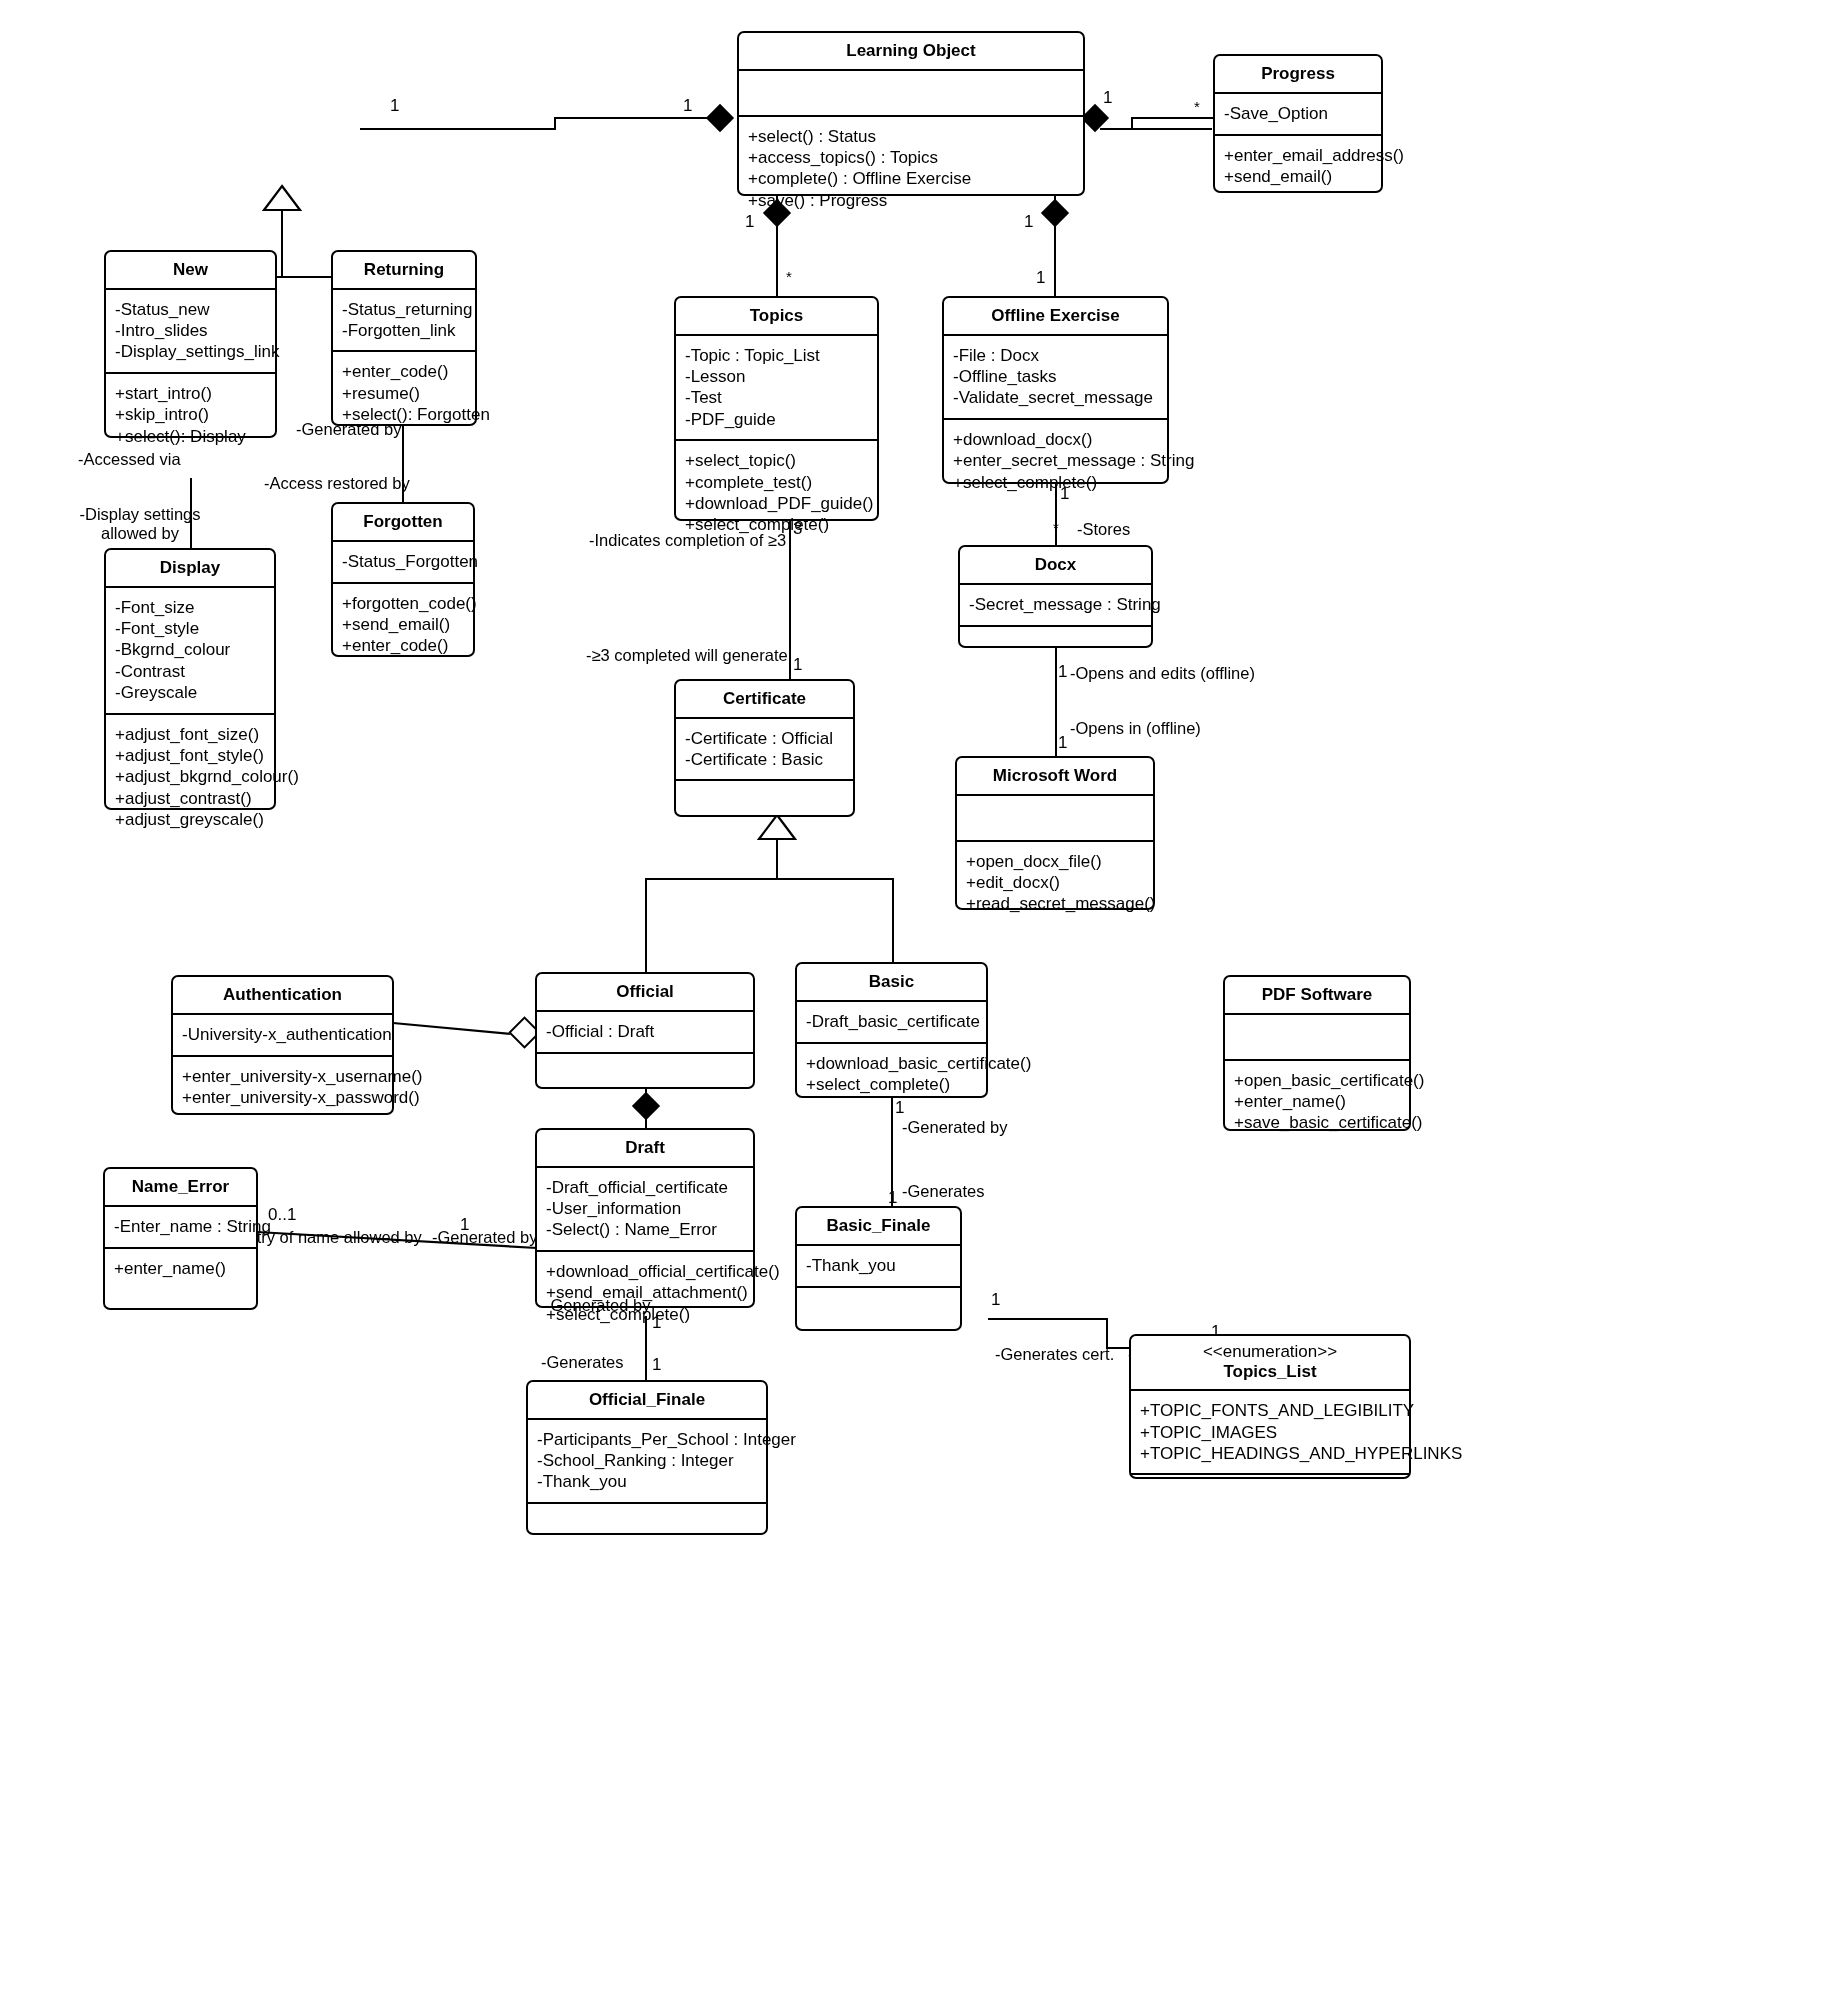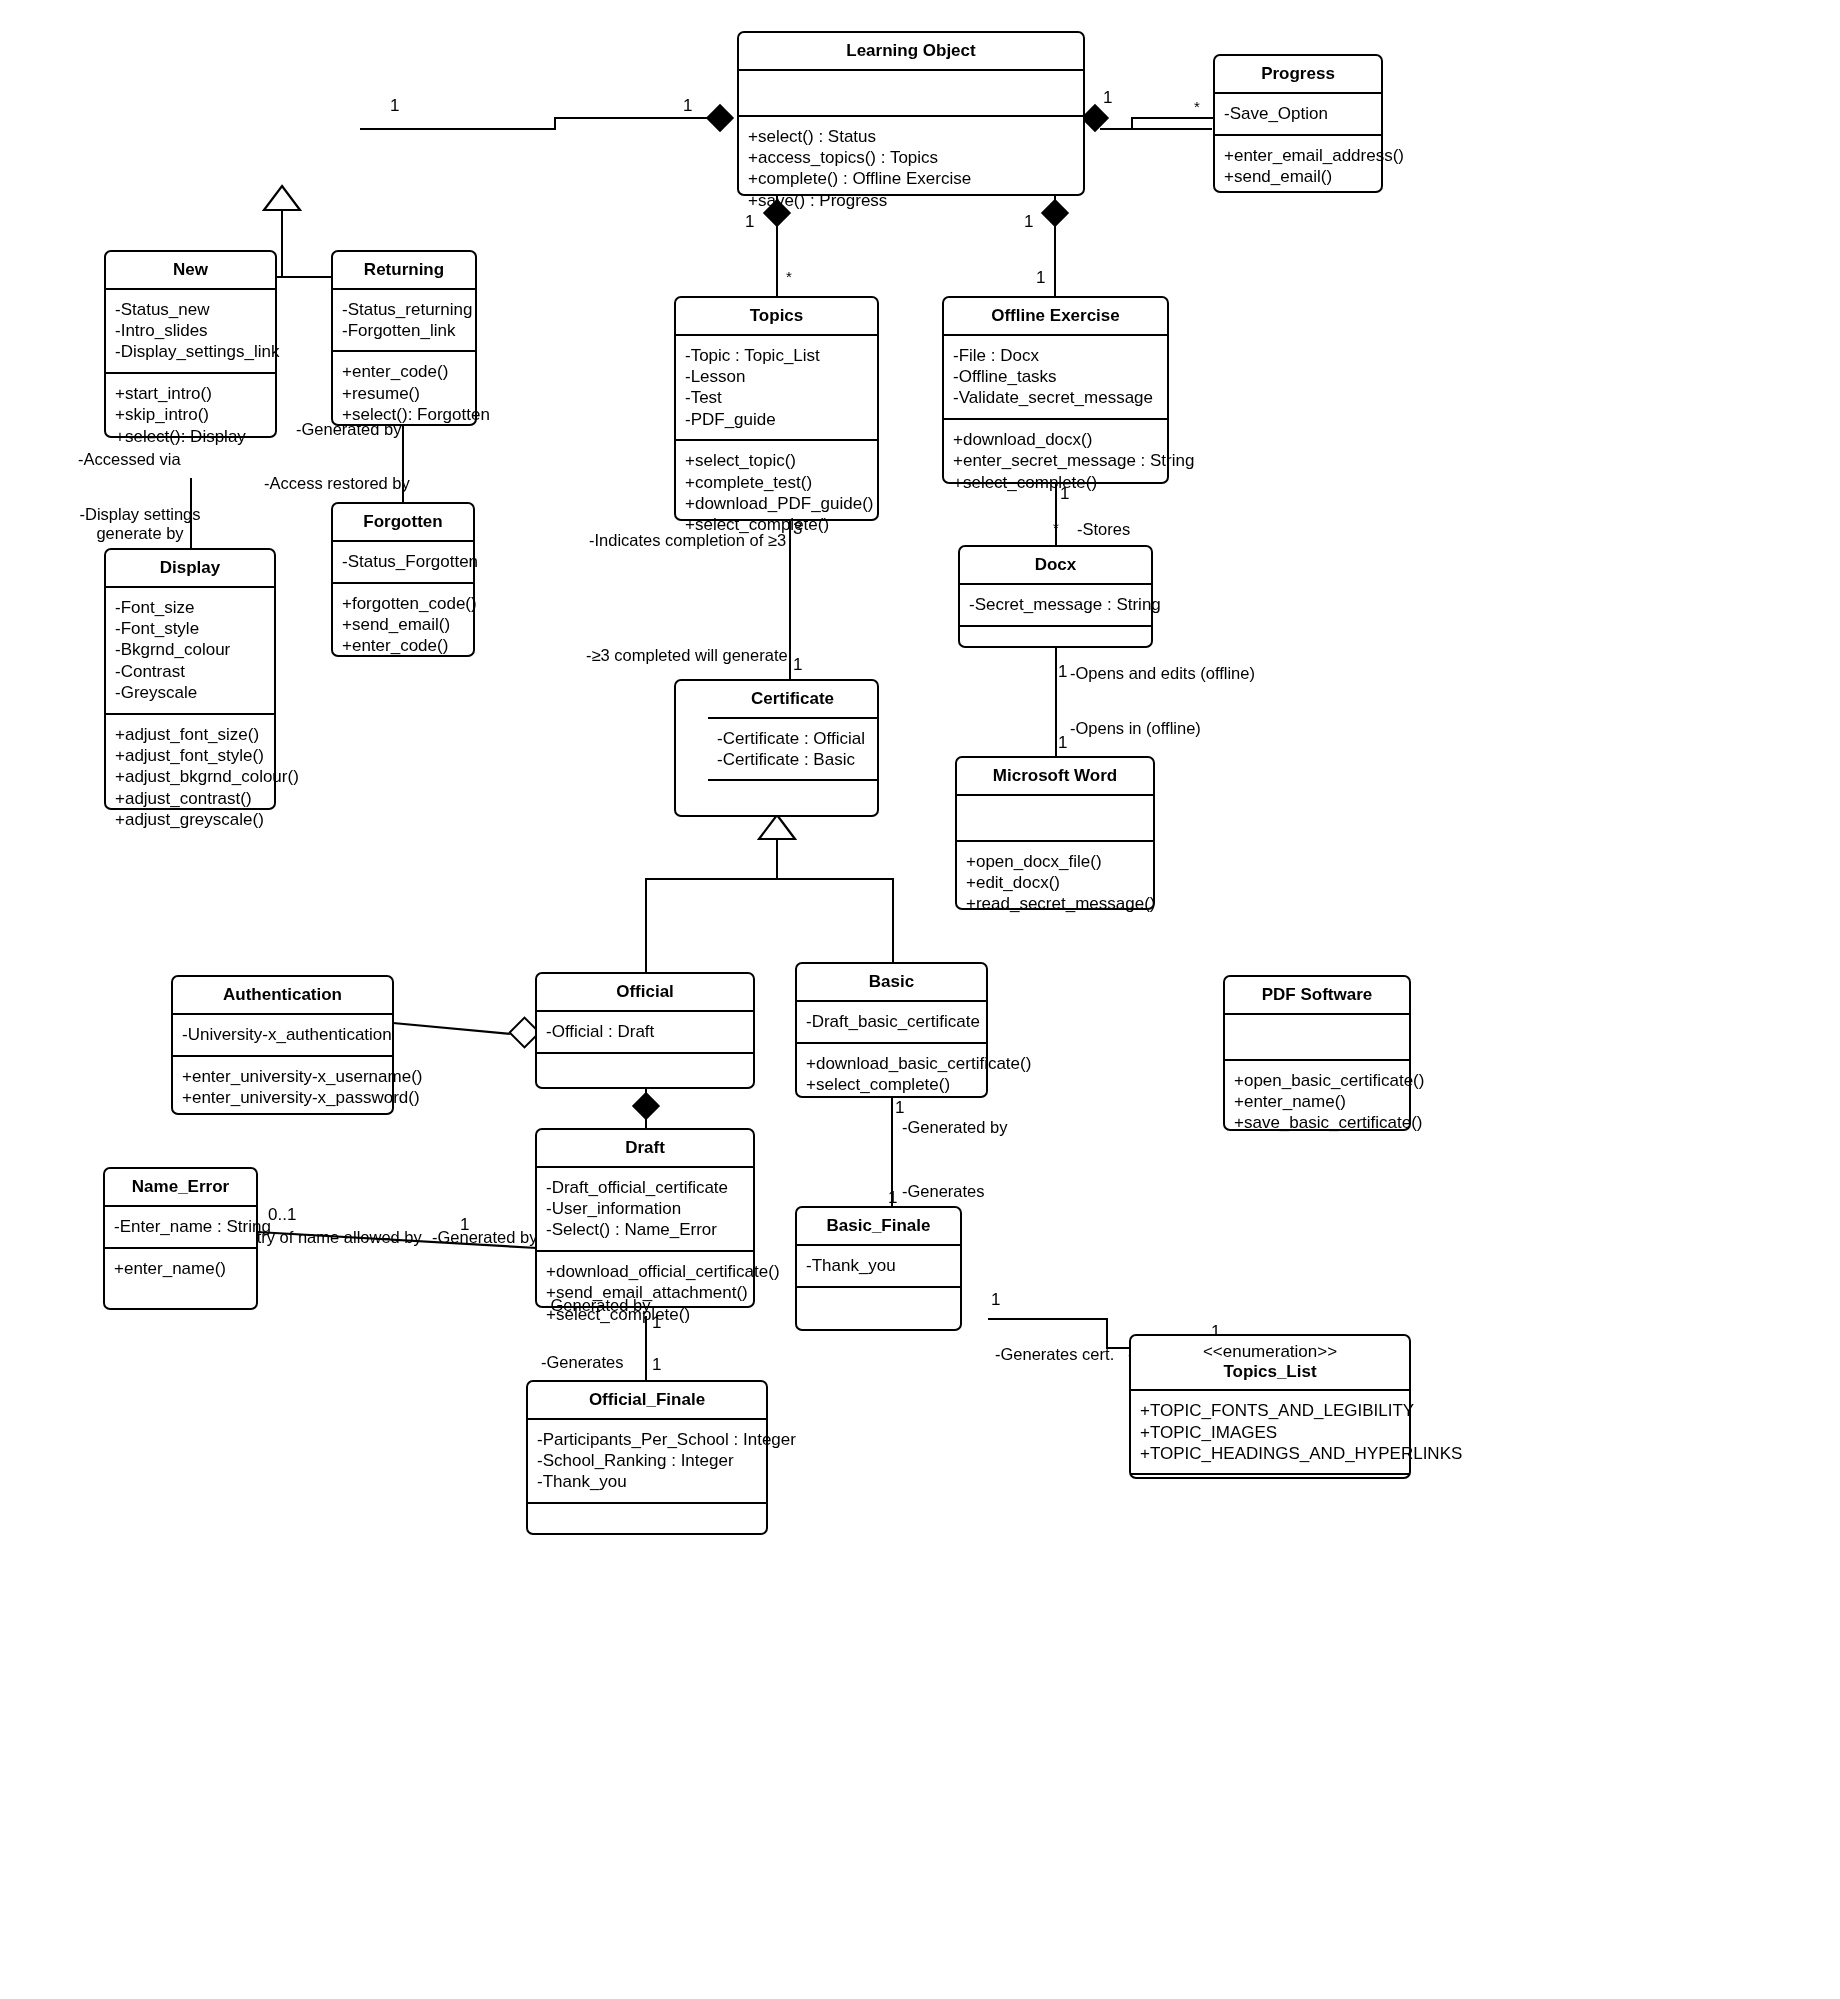--- a/index.html
+++ b/index.html
@@ -66,21 +66,21 @@
   <div class="ln lnv" style="left:281px;top:208px;height:70px;"></div>
   <div class="ln lnv" style="left:190px;top:276px;height:24px;"></div>
   <div class="ln lnv" style="left:402px;top:276px;height:24px;"></div>
   <svg class="trisvg" style="left:264px;top:186px;width:36px;height:26px;">
     <polygon points="18,0 36,24 0,24" fill="#fff" stroke="#000" stroke-width="2.2"></polygon>
   </svg>
 
   <div class="ln lnv" style="left:190px;top:478px;height:158px;"></div>
   <span class="lab" style="left:78px;top:450px;text-align:center;">-Accessed via</span>
   <span class="lab c" style="left:65px;top:505px;width:150px;">-Display settings</span>
-  <span class="lab c" style="left:65px;top:524px;width:150px;">generate by</span>
+  <span class="lab c" style="left:65px;top:524px;width:150px;">allowed by</span>
 
   <div class="ln lnv" style="left:402px;top:426px;height:163px;"></div>
   <span class="lab" style="left:296px;top:420px;">-Generated by</span>
   <span class="lab" style="left:264px;top:474px;">-Access restored by</span>
 
   <div class="ln lnv" style="left:789px;top:521px;height:158px;"></div>
   <span class="mult" style="left:793px;top:519px;">3</span>
   <span class="lab" style="left:589px;top:531px;">-Indicates completion of ≥3</span>
   <span class="lab" style="left:586px;top:646px;">-≥3 completed will generate</span>
   <span class="mult" style="left:793px;top:655px;">1</span>
@@ -282,21 +282,21 @@
     <div class="sep"></div>
     <div class="compart empty"></div>
     <div class="sep"></div>
     <div class="compart">
       <div>+open_docx_file()</div>
       <div>+edit_docx()</div>
       <div>+read_secret_message()</div>
     </div>
   </div>
 
-  <div class="cls" style="left:674px;top:679px;width:205px;height:138px;padding-left:32px;">
+  <div class="cls" style="left:674px;top:679px;width:181px;height:138px;">
     <div class="name">Certificate</div>
     <div class="sep"></div>
     <div class="compart">
       <div>-Certificate : Official</div>
       <div>-Certificate : Basic</div>
     </div>
     <div class="sep"></div>
     <div class="compart empty"></div>
   </div>
 

